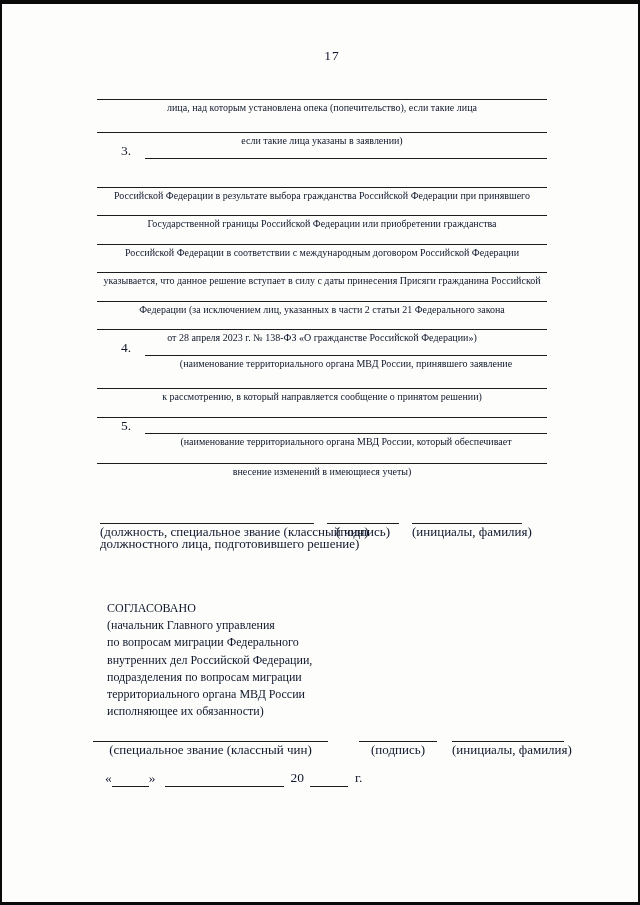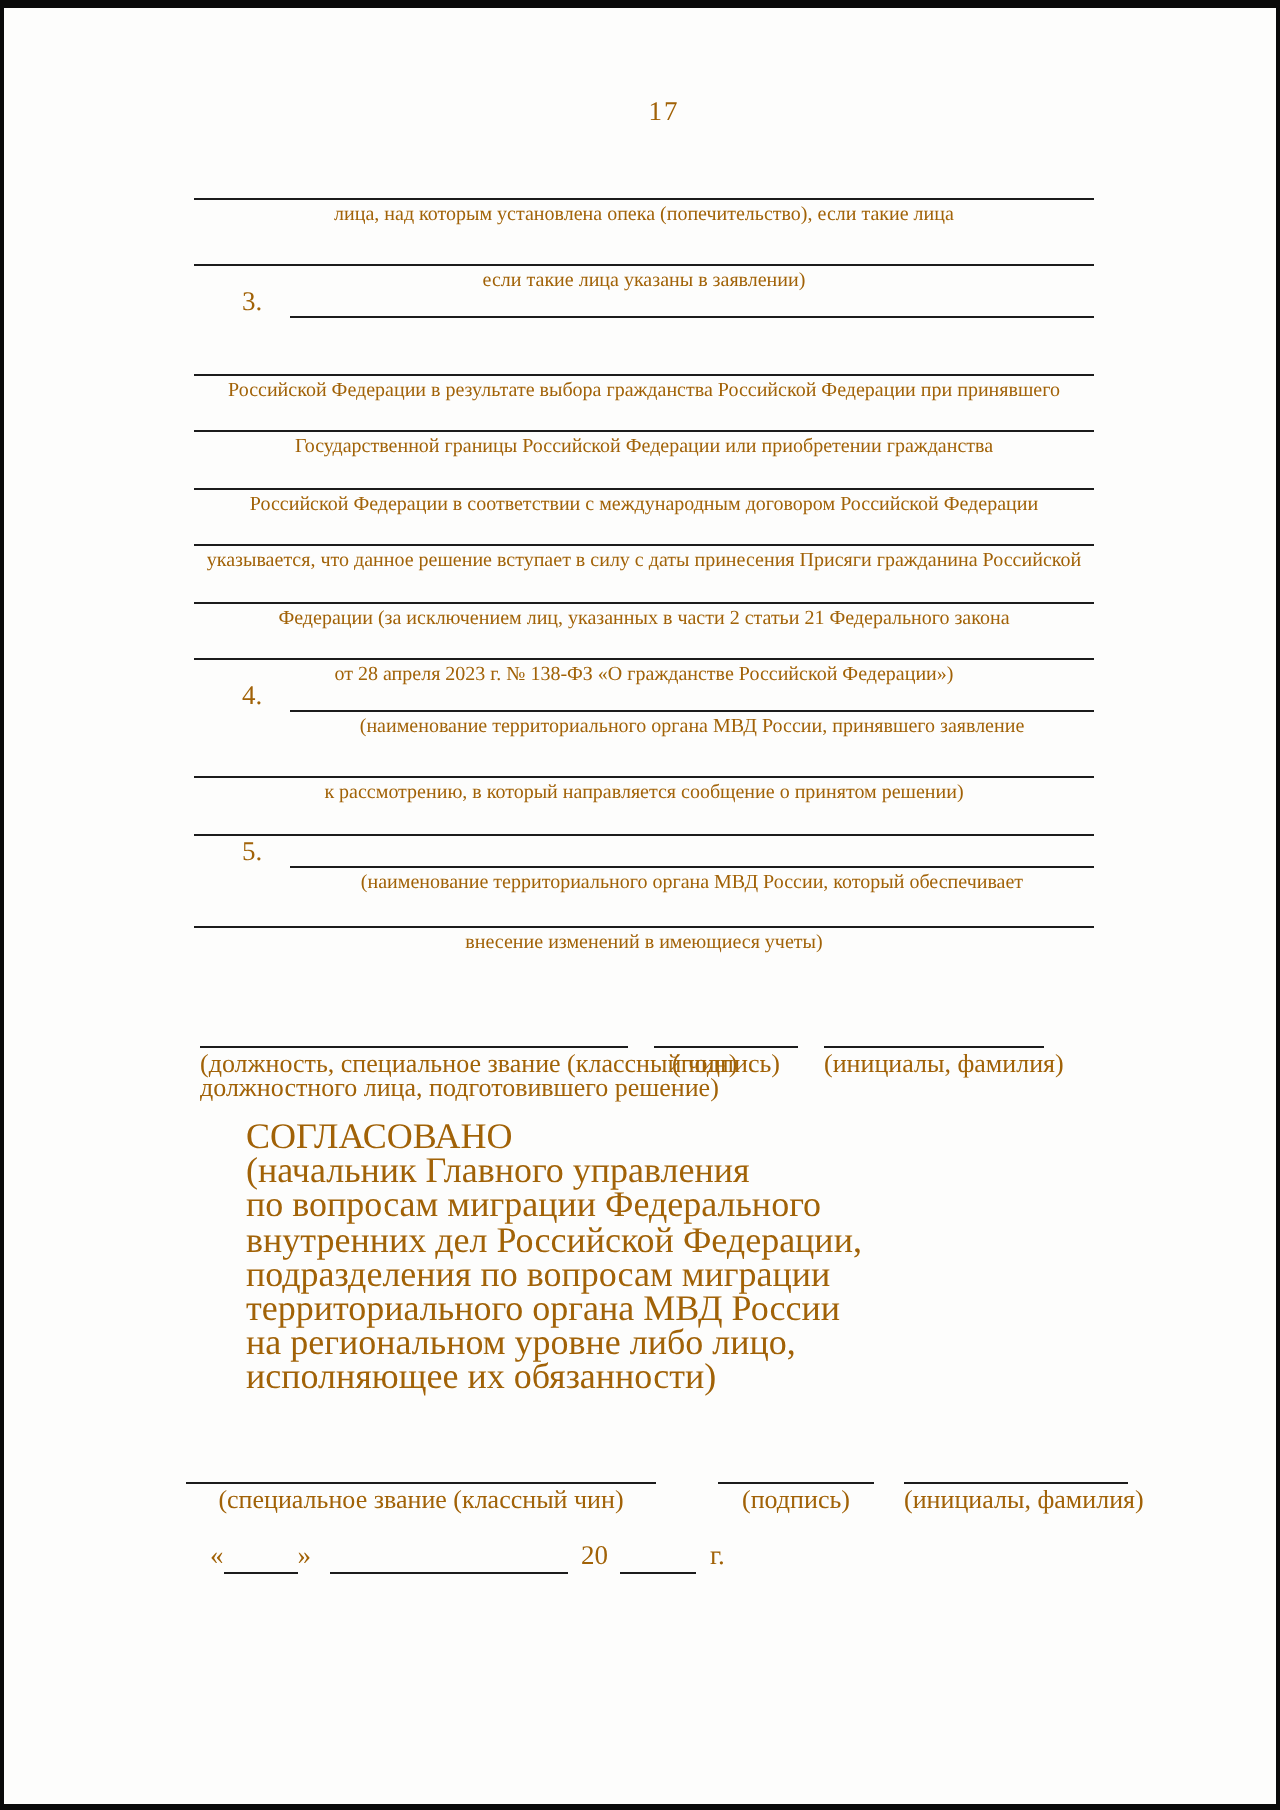--- a/index.html
+++ b/index.html
@@ -6,21 +6,21 @@
   .page{
     position:relative;
     width:640px;height:905px;
     box-sizing:border-box;
     background:#fdfdfc;
     border-top:4px solid #0a0a0a;
     border-left:2px solid #0a0a0a;
     border-right:2px solid #0a0a0a;
     border-bottom:3px solid #0a0a0a;
     font-family:"Liberation Serif","DejaVu Serif",serif;
-    color:#a16207;
+    color:#0f172a;
     overflow:hidden;
   }
   .page-number{
     position:absolute;top:44px;left:0;width:660px;
     text-align:center;font-size:13.5px;letter-spacing:1px;
   }
   .blank-row{position:absolute;left:95px;width:450px;}
   .rule{border-top:1.6px solid #1c1c1c;height:0;}
   .rule.indent{margin-left:48px;}
   .caption{
@@ -29,22 +29,22 @@
     font-family:Liberation Serif, serif;
   }
   .caption.indent{margin-left:48px;}
   .item-no{
     position:absolute;left:24px;top:-14px;
     font-size:13.5px;line-height:14px;
   }
   .sig-seg{position:absolute;}
   .sig-seg .caption{font-size:13px;line-height:11.5px;margin-top:2px;text-align:center;}
   .approval{
-    position:absolute;left:105px;top:556px;
-    font-size:18px;line-height:17.2px;margin-left:16px;
+    position:absolute;left:105px;top:596px;
+    font-size:12px;line-height:17.2px;
   }
   .date-row{
     position:absolute;left:103px;top:765px;
     font-size:13.5px;line-height:18px;
     display:flex;align-items:flex-end;
   }
   .u{display:inline-block;border-bottom:1.6px solid #1c1c1c;height:15px;}
 </style>
 </head>
 <body>
@@ -128,21 +128,20 @@
     <div class="caption">(инициалы, фамилия)</div>
   </div>
 
   <div class="approval">
     <div>СОГЛАСОВАНО</div>
     <div>(начальник Главного управления</div>
     <div>по вопросам миграции Федерального</div>
     <div>внутренних дел Российской Федерации,</div>
     <div>подразделения по вопросам миграции</div>
     <div>территориального органа МВД России</div>
-    <div>на региональном уровне либо лицо,</div>
     <div>исполняющее их обязанности)</div>
   </div>
 
   <div class="sig-seg" style="top:737px;left:91px;width:235px">
     <div class="rule"></div>
     <div class="caption">(специальное звание (классный чин)</div>
   </div>
   <div class="sig-seg" style="top:737px;left:357px;width:78px">
     <div class="rule"></div>
     <div class="caption">(подпись)</div>

